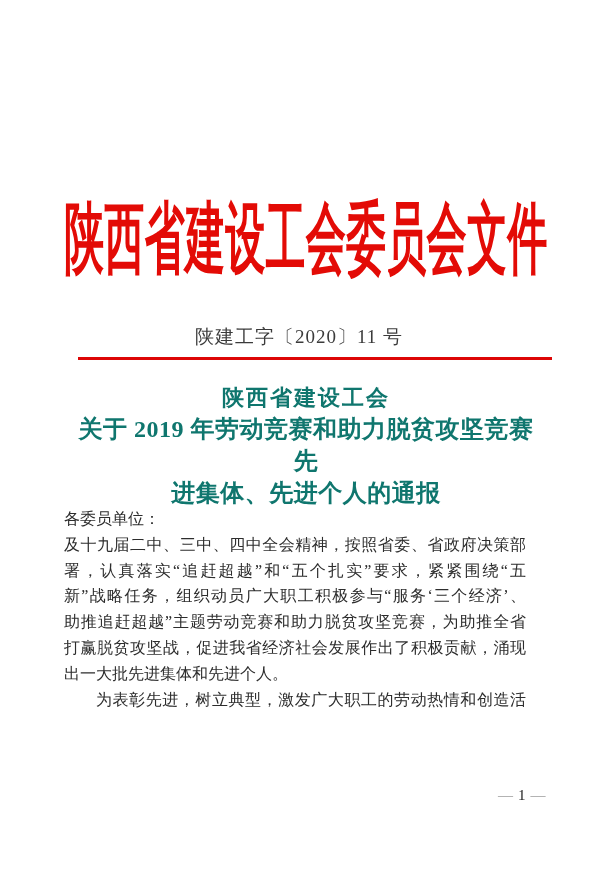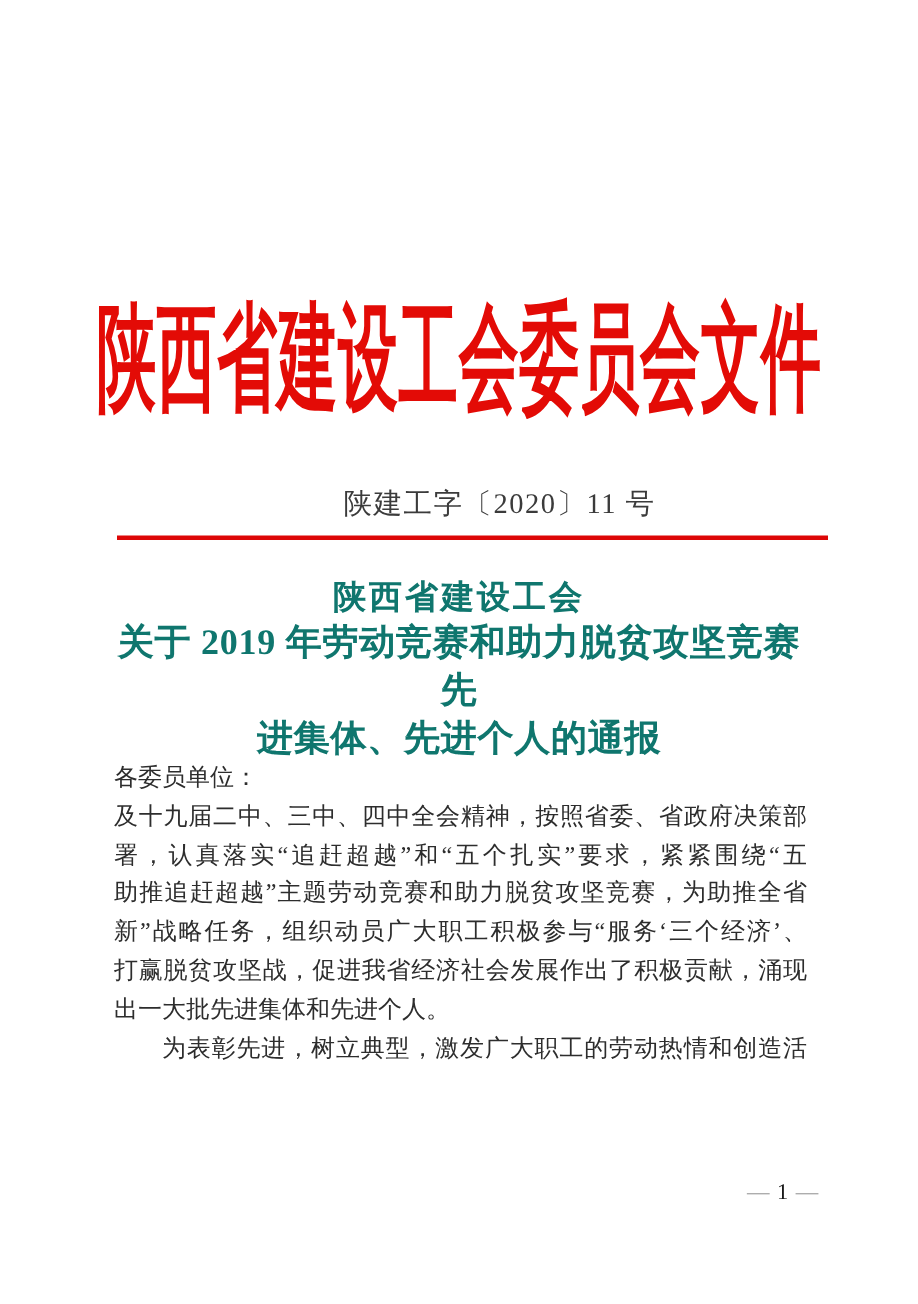--- a/index.html
+++ b/index.html
@@ -38,21 +38,21 @@
     white-space: nowrap;
     transform: scaleX(0.51);
     transform-origin: center center;
     letter-spacing: 1px;
   }
 
   
   .doc-number {
     position: absolute;
     top: 325px;
-    left: 96px;
+    left: 62px;
     width: 474px;
     text-align: center;
     font-size: 19px;
     line-height: 24px;
     color: #3b3b3b;
     letter-spacing: 1px;
     white-space: nowrap;
   }
 
   
@@ -83,21 +83,21 @@
   .doc-title .t2, .doc-title .t3 {
     font-size: 24px;
     line-height: 32px;
     letter-spacing: 0.5px;
   }
 
   
   .body-block {
     position: absolute;
     top: 506px;
-    left: 76px;
+    left: 64px;
     width: 462px;
     color: #2d2d2d;
     font-size: 16px;
   }
   .bline {
     line-height: 25.8px;
     height: 25.8px;
     white-space: nowrap;
   }
   .bline.j {
@@ -144,22 +144,22 @@
   <div class="doc-title">
     <div class="t1">陕西省建设工会</div>
     <div class="t2">关于 2019 年劳动竞赛和助力脱贫攻坚竞赛先</div>
     <div class="t3">进集体、先进个人的通报</div>
   </div>
 
   <div class="body-block">
     <div class="bline">各委员单位：</div>
     <div class="bline j">及十九届二中、三中、四中全会精神，按照省委、省政府决策部</div>
     <div class="bline j">署，认真落实“追赶超越”和“五个扎实”要求，紧紧围绕“五</div>
+    <div class="bline j">新”战略任务，组织动员广大职工积极参与“服务‘三个经济’、</div>
     <div class="bline j">助推追赶超越”主题劳动竞赛和助力脱贫攻坚竞赛，为助推全省</div>
-    <div class="bline j">新”战略任务，组织动员广大职工积极参与“服务‘三个经济’、</div>
     <div class="bline j">打赢脱贫攻坚战，促进我省经济社会发展作出了积极贡献，涌现</div>
     <div class="bline">出一大批先进集体和先进个人。</div>
     <div class="bline j indent">为表彰先进，树立典型，激发广大职工的劳动热情和创造活</div>
   </div>
 
   <div class="page-footer">
     <span class="dash">—</span><span class="num">1</span><span class="dash">—</span>
   </div>
 
 </div>

